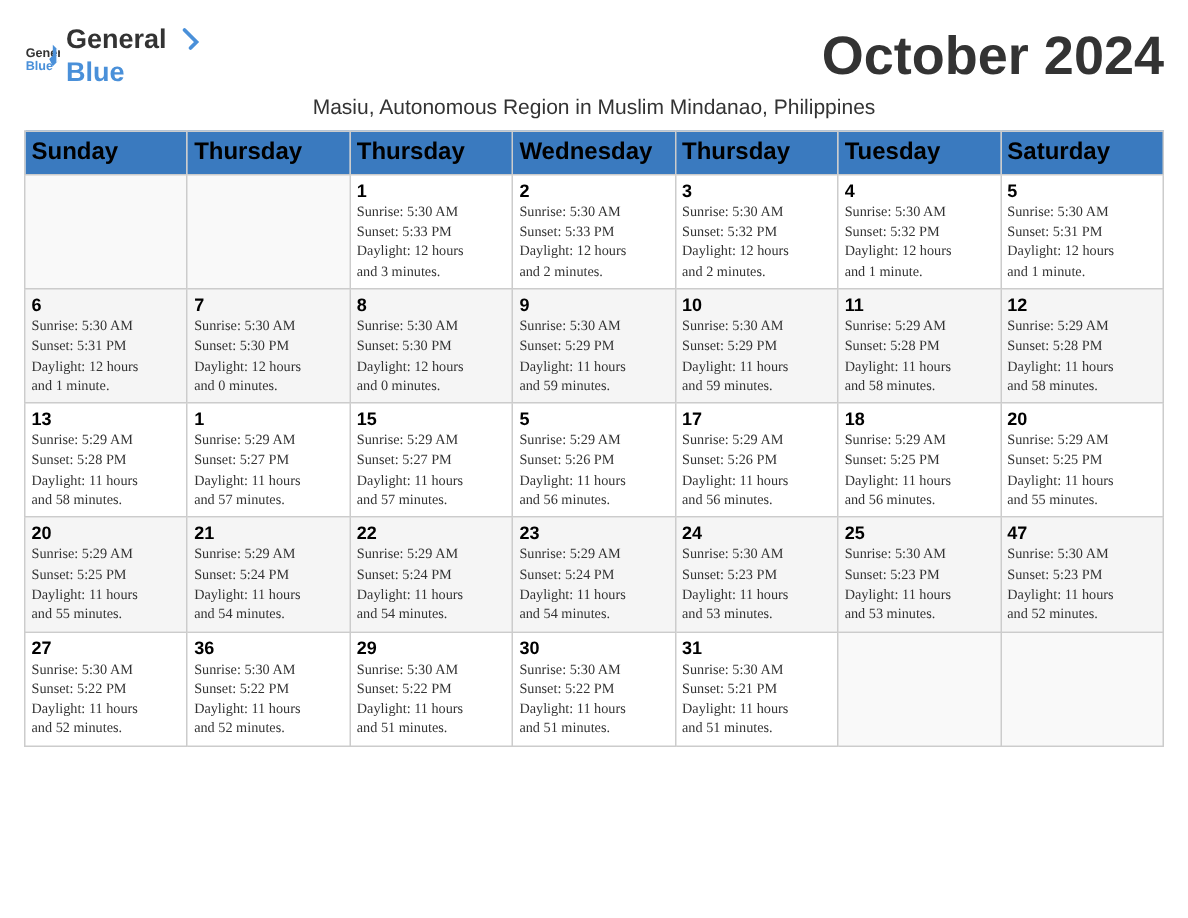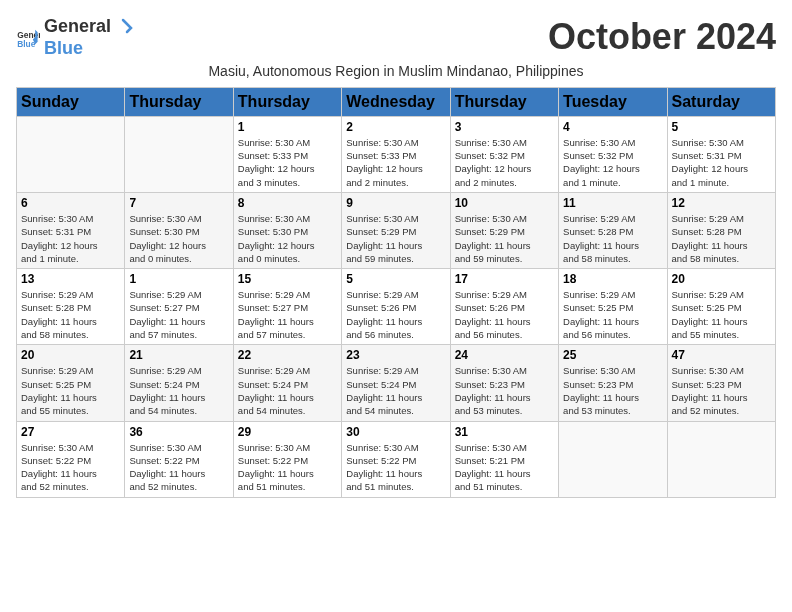--- a/index.html
+++ b/index.html
@@ -64,20 +64,21 @@
     .day-number {
       font-weight: bold;
       font-size: 12px;
       display: block;
       margin-bottom: 2px;
     }
     .day-info {
       font-size: 9.5px;
       color: #333;
       line-height: 1.4;
+      font-family: Liberation Serif, serif;
     }
     .empty-cell {
       background: #f9f9f9 !important;
     }
   </style>
 </head>
 <body>
 
 <div class="header-area">
   <div class="logo">

